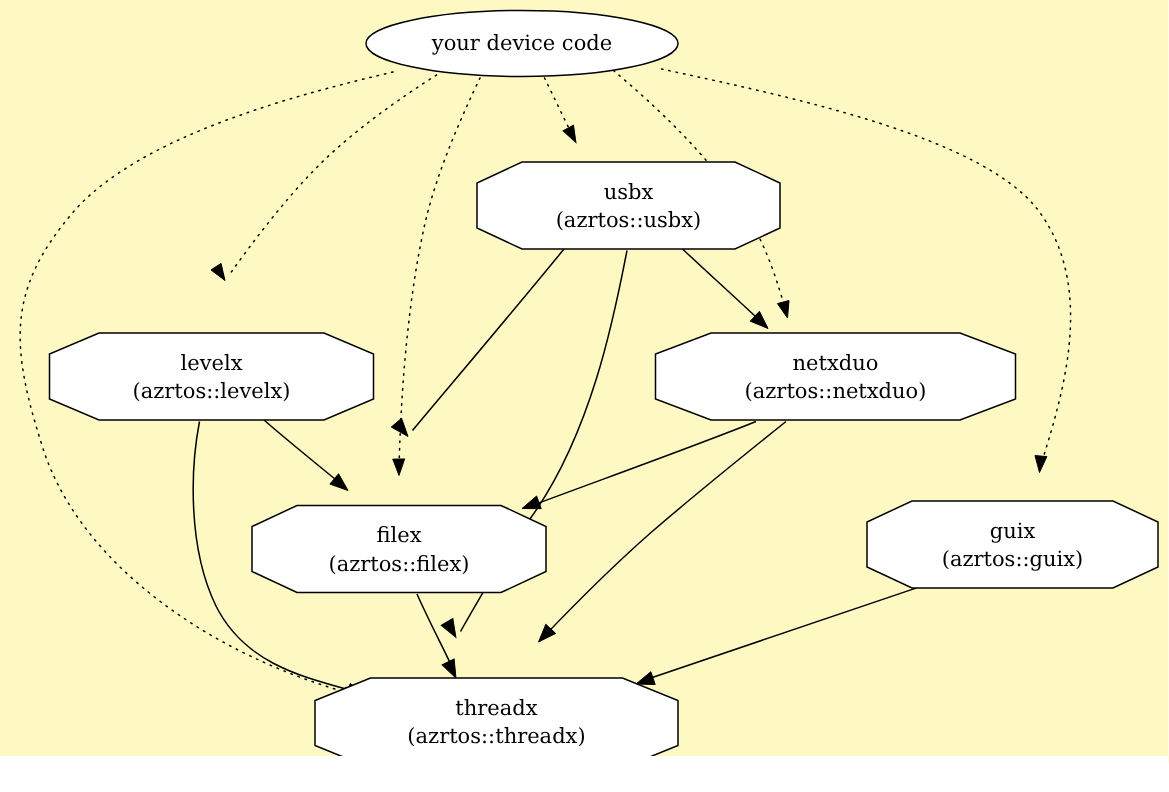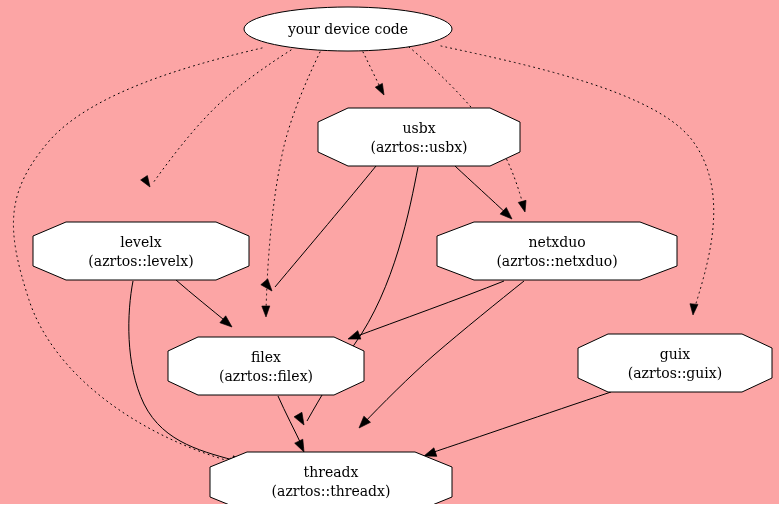--- a/index.html
+++ b/index.html
@@ -8,21 +8,21 @@
     padding: 0;
     background: #ffffff;
   }
   body {
     font-family: "DejaVu Serif", "Liberation Serif", serif;
   }
   #graph-canvas {
     position: relative;
     width: 779px;
     height: 504px;
-    background: #fca5a5;
+    background: #fef9c3;
     overflow: hidden;
   }
   #graph-svg {
     position: absolute;
     left: 0;
     top: 0;
     width: 779px;
     height: 528px;
     display: block;
   }

